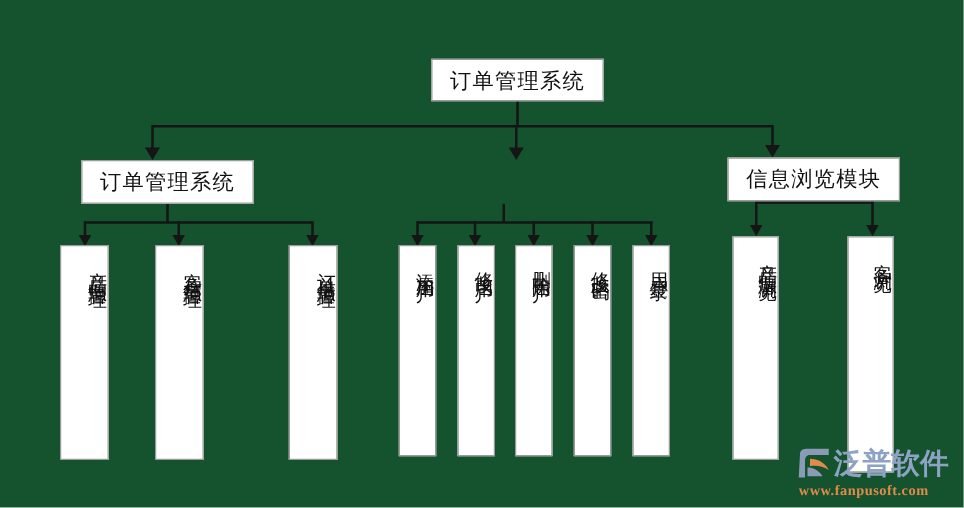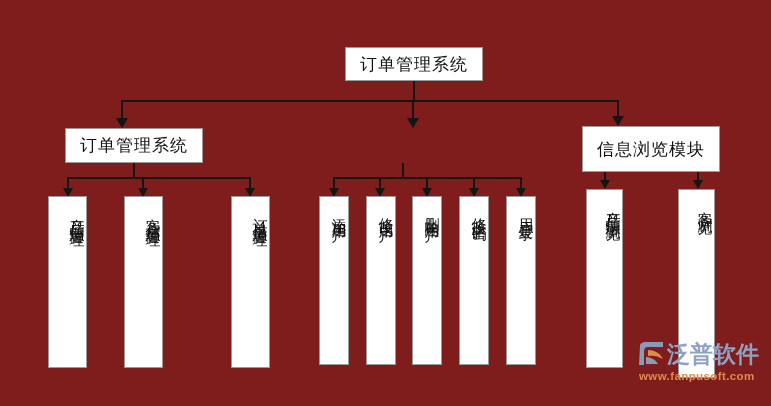--- a/index.html
+++ b/index.html
@@ -7,21 +7,21 @@
     padding: 0;
     background: #ffffff;
   }
   body {
     font-family: "Liberation Serif", "DejaVu Serif", serif;
   }
   #canvas {
     position: relative;
     width: 771px;
     height: 406px;
-    background: #7f1d1d;
+    background: #14532d;
     overflow: hidden;
   }
 
   
   .node {
     position: absolute;
     box-sizing: border-box;
     border: 1px solid #9a9a9a;
     background: #ffffff;
     color: #111111;
@@ -77,21 +77,21 @@
   .arrow.small {
     border-left-width: 5px;
     border-right-width: 5px;
     border-top-width: 9px;
   }
 
   
   #watermark {
     position: absolute;
     left: 636px;
-    top: 339px;
+    top: 356px;
     width: 132px;
     height: 50px;
     z-index: 6;
     pointer-events: none;
   }
   #watermark .wm-row {
     display: flex;
     align-items: center;
     height: 30px;
   }
@@ -104,21 +104,21 @@
   #watermark .wm-text {
     font-family: "DejaVu Sans", "Liberation Sans", sans-serif;
     font-size: 23px;
     font-weight: bold;
     color: #8ea2c4;
     letter-spacing: 0px;
     line-height: 28px;
     margin-left: 1px;
   }
   #watermark .wm-url {
-    font-family: Liberation Sans, sans-serif;
+    font-family: Liberation Serif, serif;
     font-size: 11.5px;
     font-weight: bold;
     color: #e08a4b;
     letter-spacing: 0.4px;
     margin-top: 1px;
     margin-left: 3px;
   }
 </style>
 </head>
 <body>
@@ -140,21 +140,21 @@
   <div class="arrow" style="left:407px; top:118px;"></div>
 
   <div class="vline" style="left:617px; top:100px; height:18px;"></div>
   <div class="arrow" style="left:612px; top:116px;"></div>
 
   <div class="node level2" style="left:65px; top:128px; width:138px; height:35px;">
     <span>订单管理系统</span>
   </div>
 
 
-  <div class="node level2" style="left:582px; top:126px; width:138px; height:46px;">
+  <div class="node level2" style="left:582px; top:126px; width:138px; height:35px;">
     <span>信息浏览模块</span>
   </div>
 
   <div class="vline" style="left:133px; top:163px; height:15px;"></div>
   <div class="hline" style="left:68px; top:177px; width:182px;"></div>
   <div class="vline" style="left:67px; top:177px; height:14px;"></div>
   <div class="arrow small" style="left:63px; top:188px;"></div>
   <div class="vline" style="left:142px; top:177px; height:14px;"></div>
   <div class="arrow small" style="left:138px; top:188px;"></div>
   <div class="vline" style="left:249px; top:177px; height:14px;"></div>

